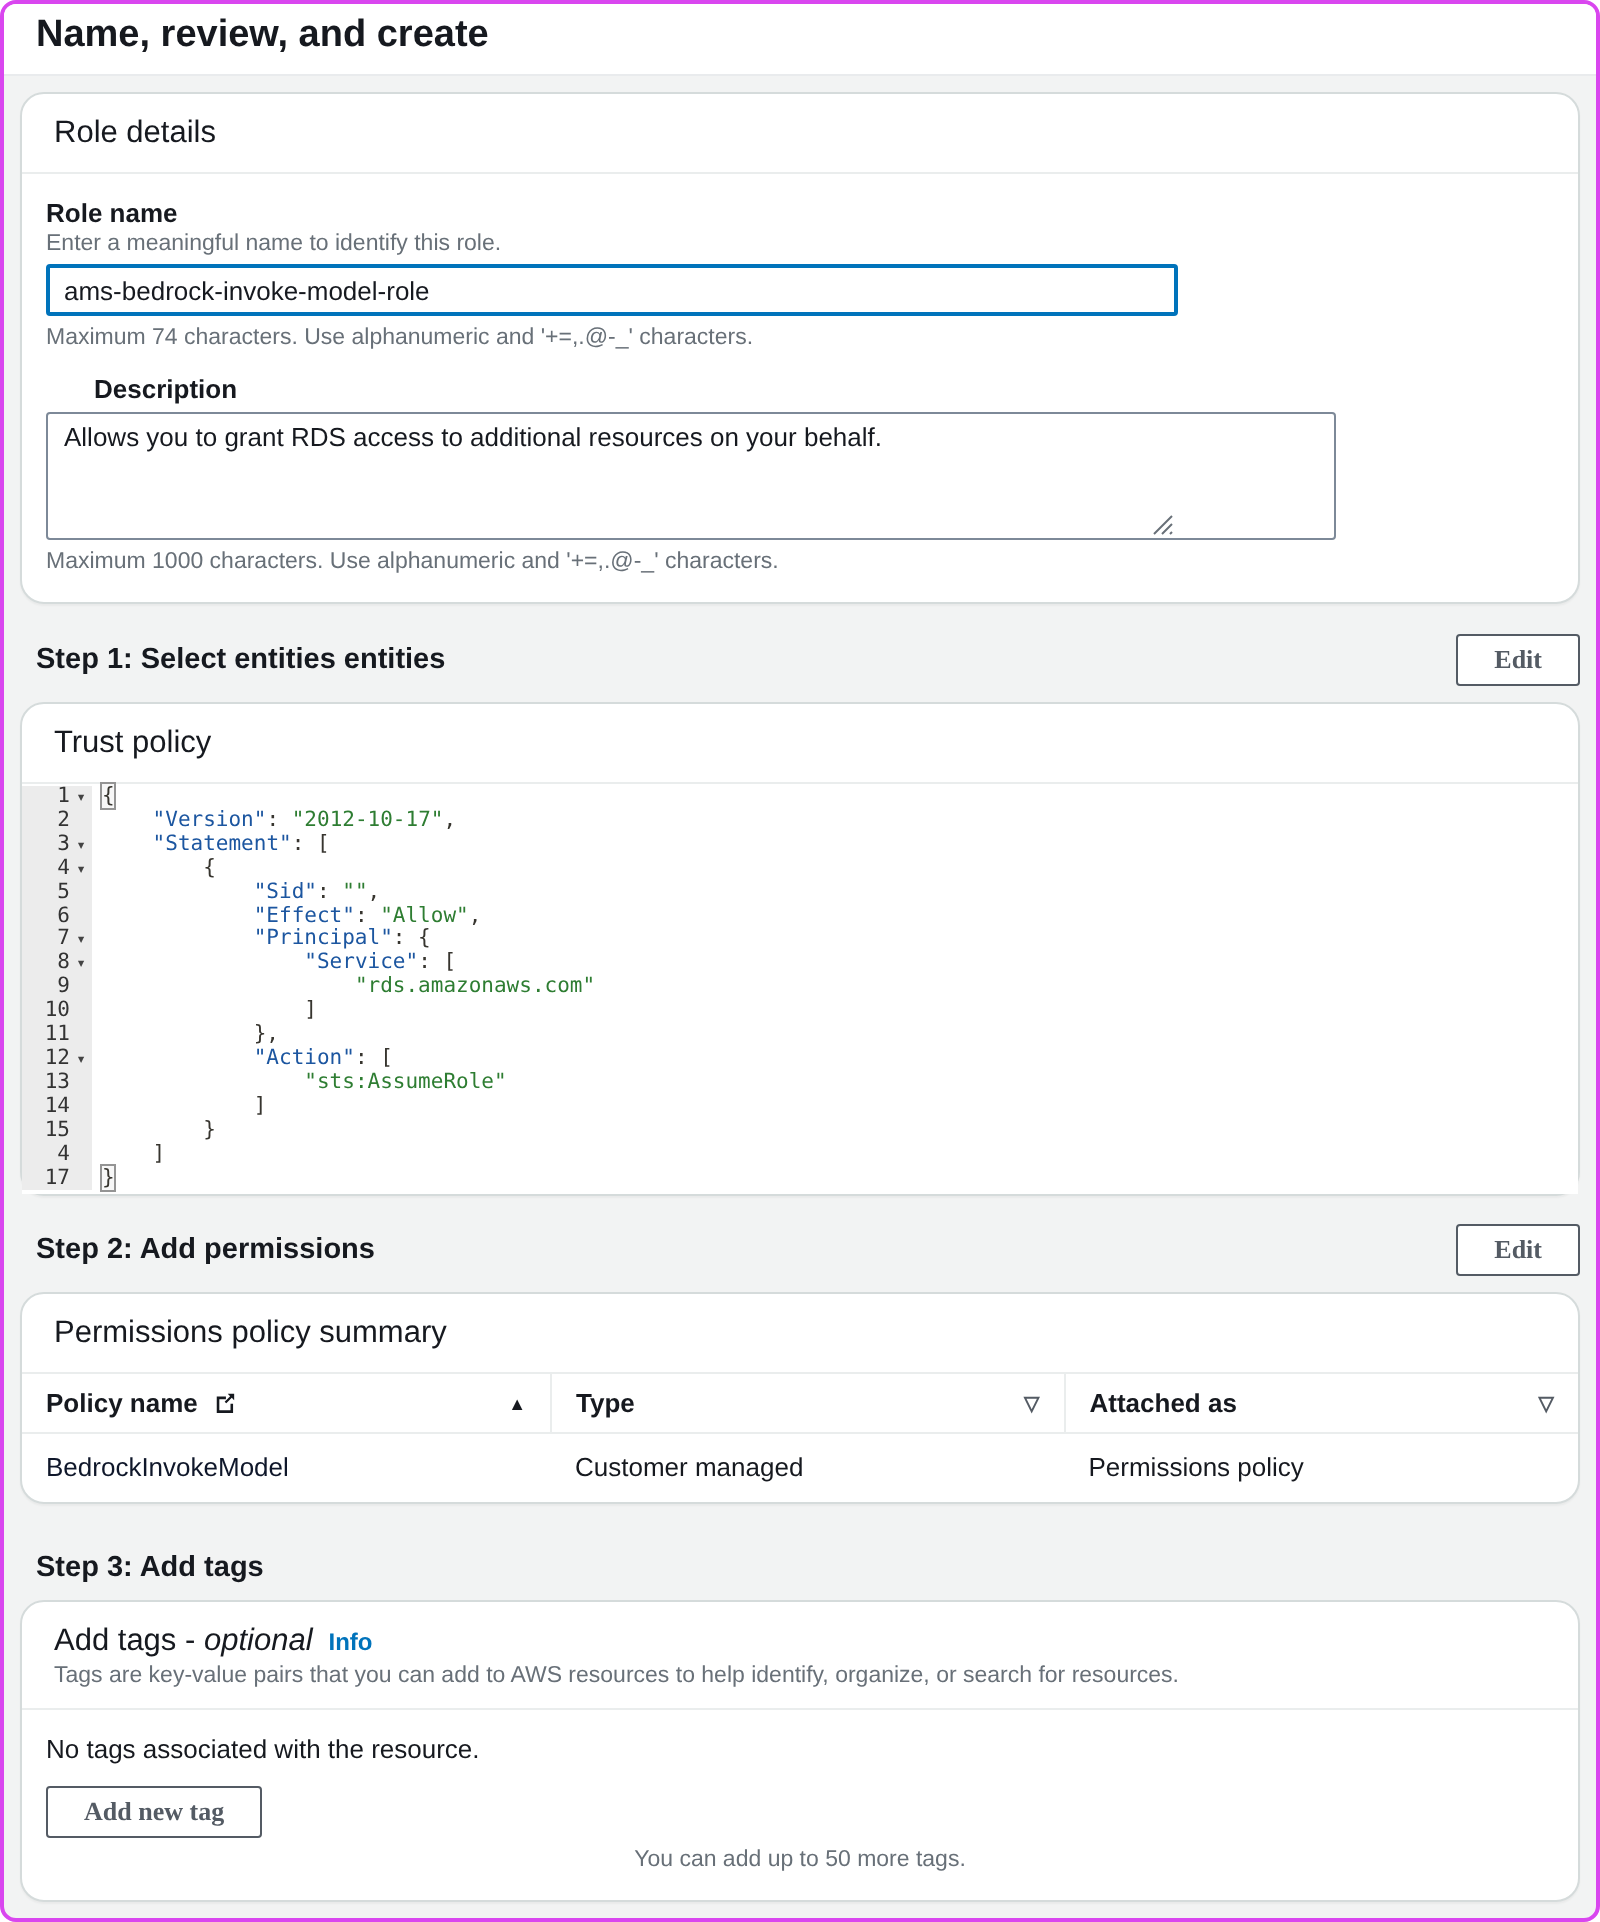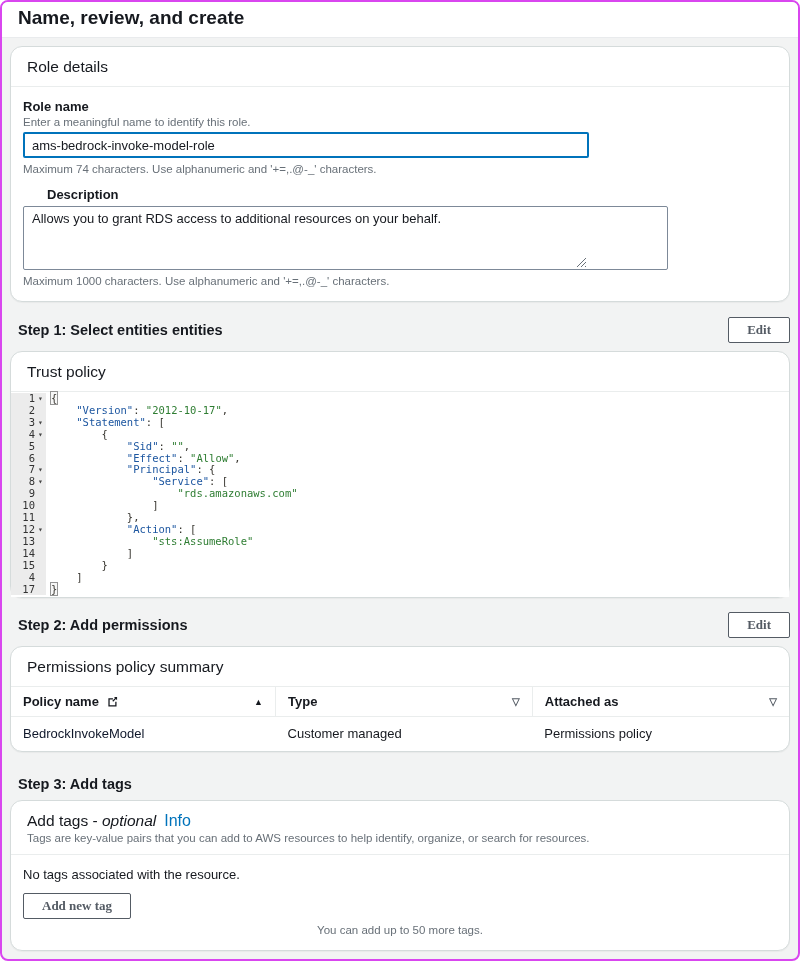--- a/index.html
+++ b/index.html
@@ -63,21 +63,21 @@
   .th-inner { display:flex; align-items:center; gap:6px; }
   .th-spacer { flex:1; }
   .sort-glyph { font-size:9px; color:#16191f; }
   .filter-glyph { font-size:10px; color:#545b64; }
   .ext-icon { margin-left:2px; }
   .cell-link { color:#0f172a; cursor:pointer; }
 
   
   .tags-title { font-size:15.5px; color:#16191f; }
   .tags-title em { font-style:italic; }
-  .info-link { font-size:16px; font-weight:400; color:#0073bb; margin-left:8px;
+  .info-link { font-size:12px; font-weight:700; color:#0073bb; margin-left:8px;
                text-decoration:none; cursor:pointer; }
   .empty-text { font-size:13px; color:#16191f; }
   .add-tag-btn { margin-top:11px; }
   .limit-text { font-size:11.5px; color:#687078; margin-top:5px;text-align:center; }
 </style>
 </head>
 <body>
 
 <div class="frame">
 

